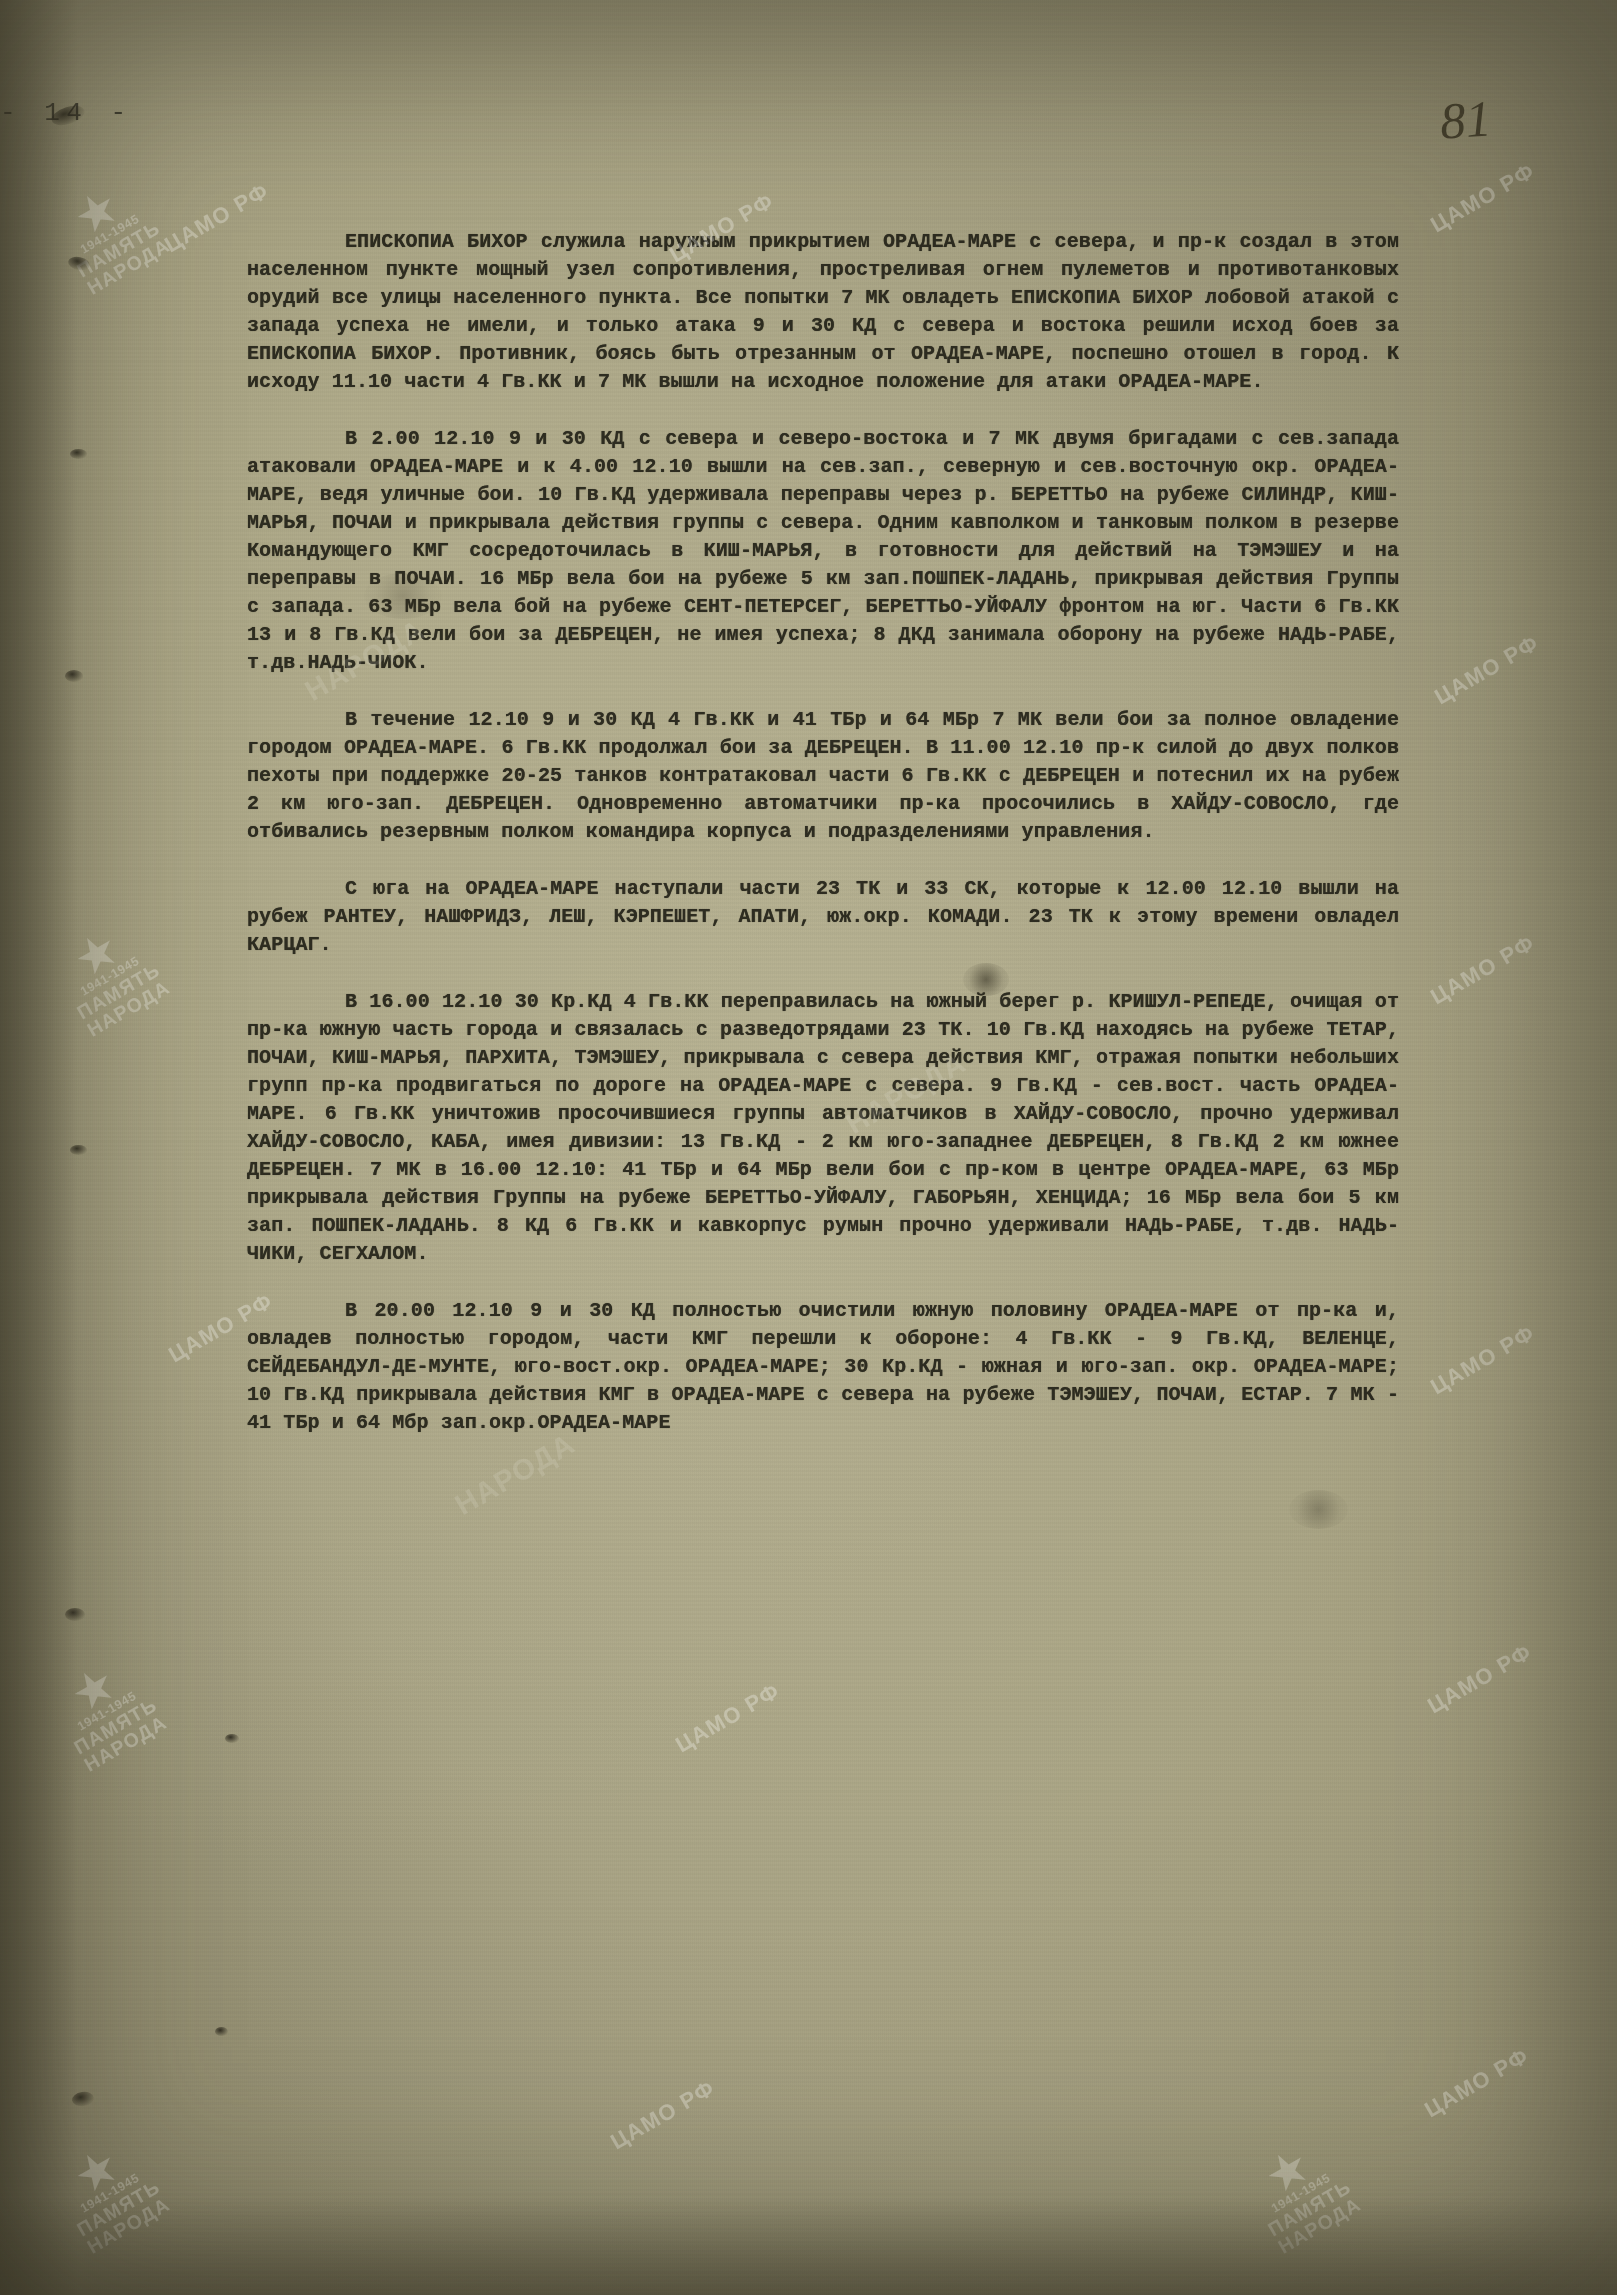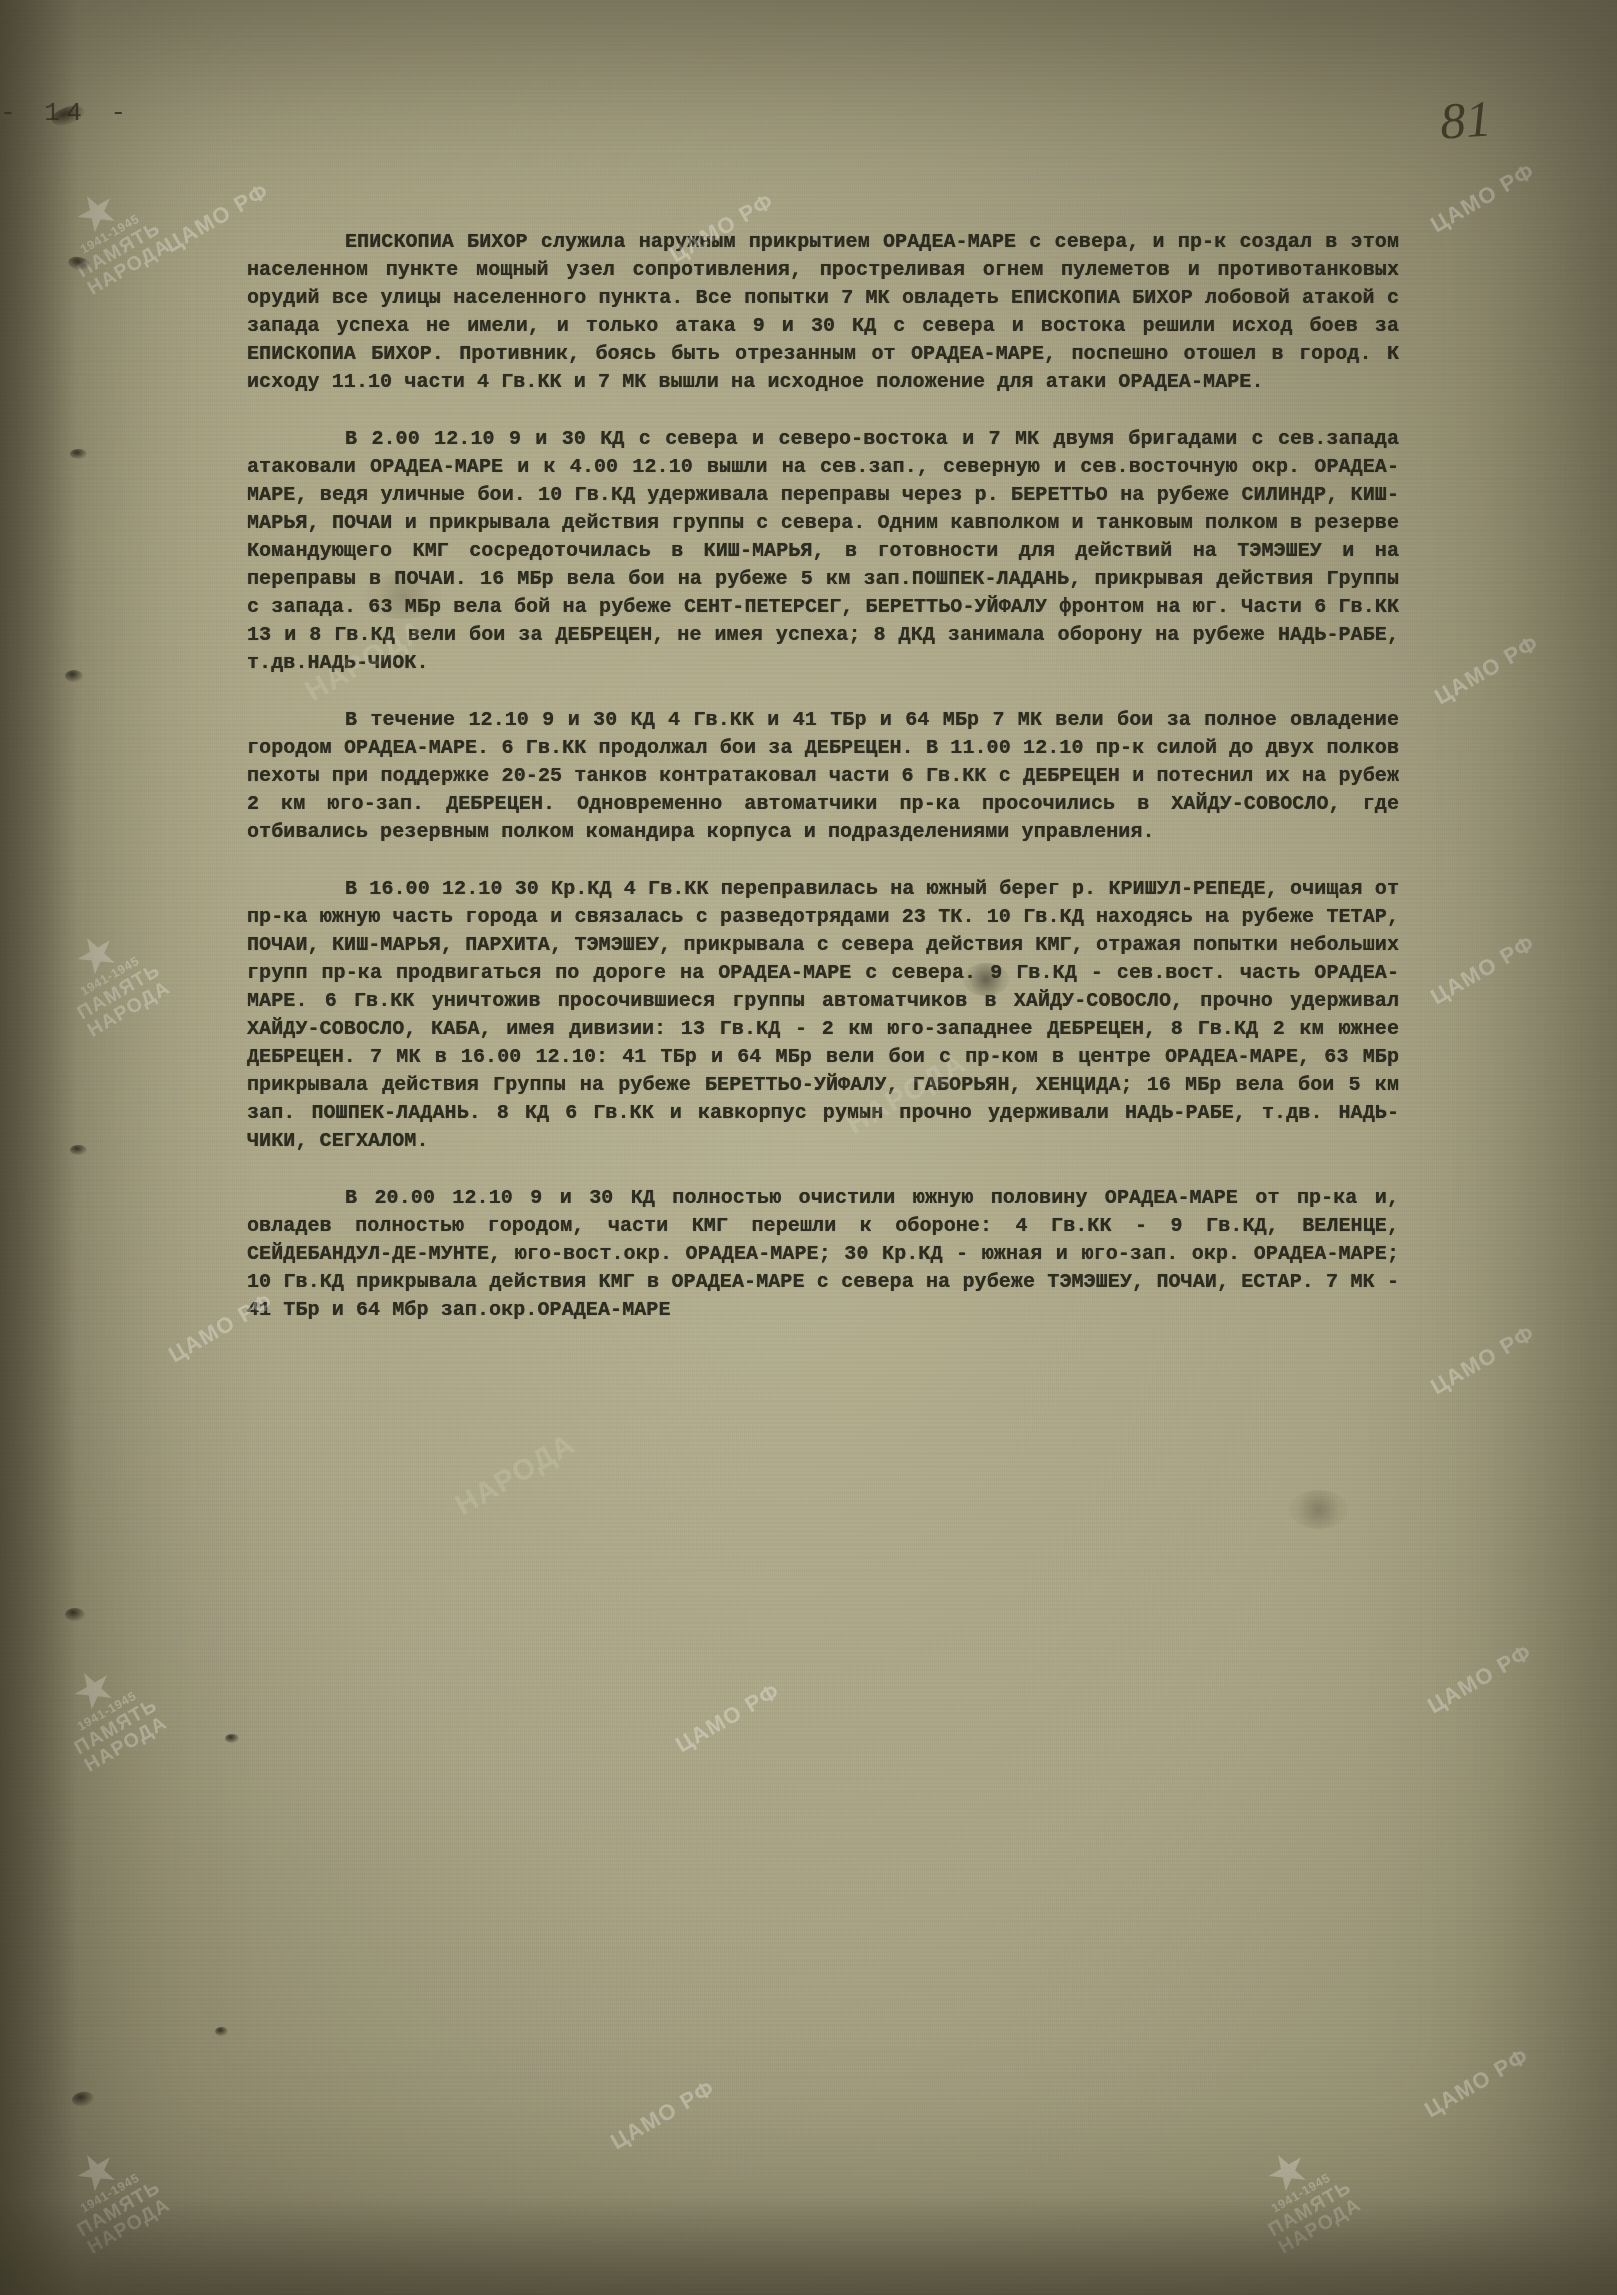--- a/index.html
+++ b/index.html
@@ -171,20 +171,21 @@
 
   <div id="grain"></div>
 
   <div class="page-number-top">-  14  -</div>
   <div class="archive-folio">81</div>
 
   <div id="typescript">
     <p>ЕПИСКОПИА БИХОР служила наружным прикрытием ОРАДЕА-МАРЕ с севера, и пр-к создал в этом населенном пункте мощный узел сопротивления, простреливая огнем пулеметов и противотанковых орудий все улицы населенного пункта. Все попытки 7 МК овладеть ЕПИСКОПИА БИХОР лобовой атакой с запада успеха не имели, и только атака 9 и 30 КД с севера и востока решили исход боев за ЕПИСКОПИА БИХОР. Противник, боясь быть отрезанным от ОРАДЕА-МАРЕ, поспешно отошел в город. К исходу 11.10 части 4 Гв.КК и 7 МК вышли на исходное положение для атаки ОРАДЕА-МАРЕ.</p>
     <p>В 2.00 12.10 9 и 30 КД с севера и северо-востока и 7 МК двумя бригадами с сев.запада атаковали ОРАДЕА-МАРЕ и к 4.00 12.10 вышли на сев.зап., северную и сев.восточную окр. ОРАДЕА-МАРЕ, ведя уличные бои. 10 Гв.КД удерживала переправы через р. БЕРЕТТЬО на рубеже СИЛИНДР, КИШ-МАРЬЯ, ПОЧАИ и прикрывала действия группы с севера. Одним кавполком и танковым полком в резерве Командующего КМГ сосредоточилась в КИШ-МАРЬЯ, в готовности для действий на ТЭМЭШЕУ и на переправы в ПОЧАИ. 16 МБр вела бои на рубеже 5 км зап.ПОШПЕК-ЛАДАНЬ, прикрывая действия Группы с запада. 63 МБр вела бой на рубеже СЕНТ-ПЕТЕРСЕГ, БЕРЕТТЬО-УЙФАЛУ фронтом на юг. Части 6 Гв.КК 13 и 8 Гв.КД вели бои за ДЕБРЕЦЕН, не имея успеха; 8 ДКД занимала оборону на рубеже НАДЬ-РАБЕ, т.дв.НАДЬ-ЧИОК.</p>
     <p>В течение 12.10 9 и 30 КД 4 Гв.КК и 41 ТБр и 64 МБр 7 МК вели бои за полное овладение городом ОРАДЕА-МАРЕ. 6 Гв.КК продолжал бои за ДЕБРЕЦЕН. В 11.00 12.10 пр-к силой до двух полков пехоты при поддержке 20-25 танков контратаковал части 6 Гв.КК с ДЕБРЕЦЕН и потеснил их на рубеж 2 км юго-зап. ДЕБРЕЦЕН. Одновременно автоматчики пр-ка просочились в ХАЙДУ-СОВОСЛО, где отбивались резервным полком командира корпуса и подразделениями управления.</p>
+    <p>С юга на ОРАДЕА-МАРЕ наступали части 23 ТК и 33 СК, которые к 12.00 12.10 вышли на рубеж РАНТЕУ, НАШФРИДЗ, ЛЕШ, КЭРПЕШЕТ, АПАТИ, юж.окр. КОМАДИ. 23 ТК к этому времени овладел КАРЦАГ.</p>
     <p>В 16.00 12.10 30 Кр.КД 4 Гв.КК переправилась на южный берег р. КРИШУЛ-РЕПЕДЕ, очищая от пр-ка южную часть города и связалась с разведотрядами 23 ТК. 10 Гв.КД находясь на рубеже ТЕТАР, ПОЧАИ, КИШ-МАРЬЯ, ПАРХИТА, ТЭМЭШЕУ, прикрывала с севера действия КМГ, отражая попытки небольших групп пр-ка продвигаться по дороге на ОРАДЕА-МАРЕ с севера. 9 Гв.КД - сев.вост. часть ОРАДЕА-МАРЕ. 6 Гв.КК уничтожив просочившиеся группы автоматчиков в ХАЙДУ-СОВОСЛО, прочно удерживал ХАЙДУ-СОВОСЛО, КАБА, имея дивизии: 13 Гв.КД - 2 км юго-западнее ДЕБРЕЦЕН, 8 Гв.КД 2 км южнее ДЕБРЕЦЕН. 7 МК в 16.00 12.10: 41 ТБр и 64 МБр вели бои с пр-ком в центре ОРАДЕА-МАРЕ, 63 МБр прикрывала действия Группы на рубеже БЕРЕТТЬО-УЙФАЛУ, ГАБОРЬЯН, ХЕНЦИДА; 16 МБр вела бои 5 км зап. ПОШПЕК-ЛАДАНЬ. 8 КД 6 Гв.КК и кавкорпус румын прочно удерживали НАДЬ-РАБЕ, т.дв. НАДЬ-ЧИКИ, СЕГХАЛОМ.</p>
     <p>В 20.00 12.10 9 и 30 КД полностью очистили южную половину ОРАДЕА-МАРЕ от пр-ка и, овладев полностью городом, части КМГ перешли к обороне: 4 Гв.КК - 9 Гв.КД, ВЕЛЕНЦЕ, СЕЙДЕБАНДУЛ-ДЕ-МУНТЕ, юго-вост.окр. ОРАДЕА-МАРЕ; 30 Кр.КД - южная и юго-зап. окр. ОРАДЕА-МАРЕ; 10 Гв.КД прикрывала действия КМГ в ОРАДЕА-МАРЕ с севера на рубеже ТЭМЭШЕУ, ПОЧАИ, ЕСТАР. 7 МК - 41 ТБр и 64 Мбр зап.окр.ОРАДЕА-МАРЕ</p>
   </div>
 
   <div class="wm wm-camo" style="top:205px; left:159px;">ЦАМО РФ</div>
   <div class="wm wm-block" style="top:189px; left:39px;">
     <span class="star">★</span>
     <span class="years">1941-1945</span>
     <span class="t1">ПАМЯТЬ</span>
     <span class="t2">НАРОДА</span>

